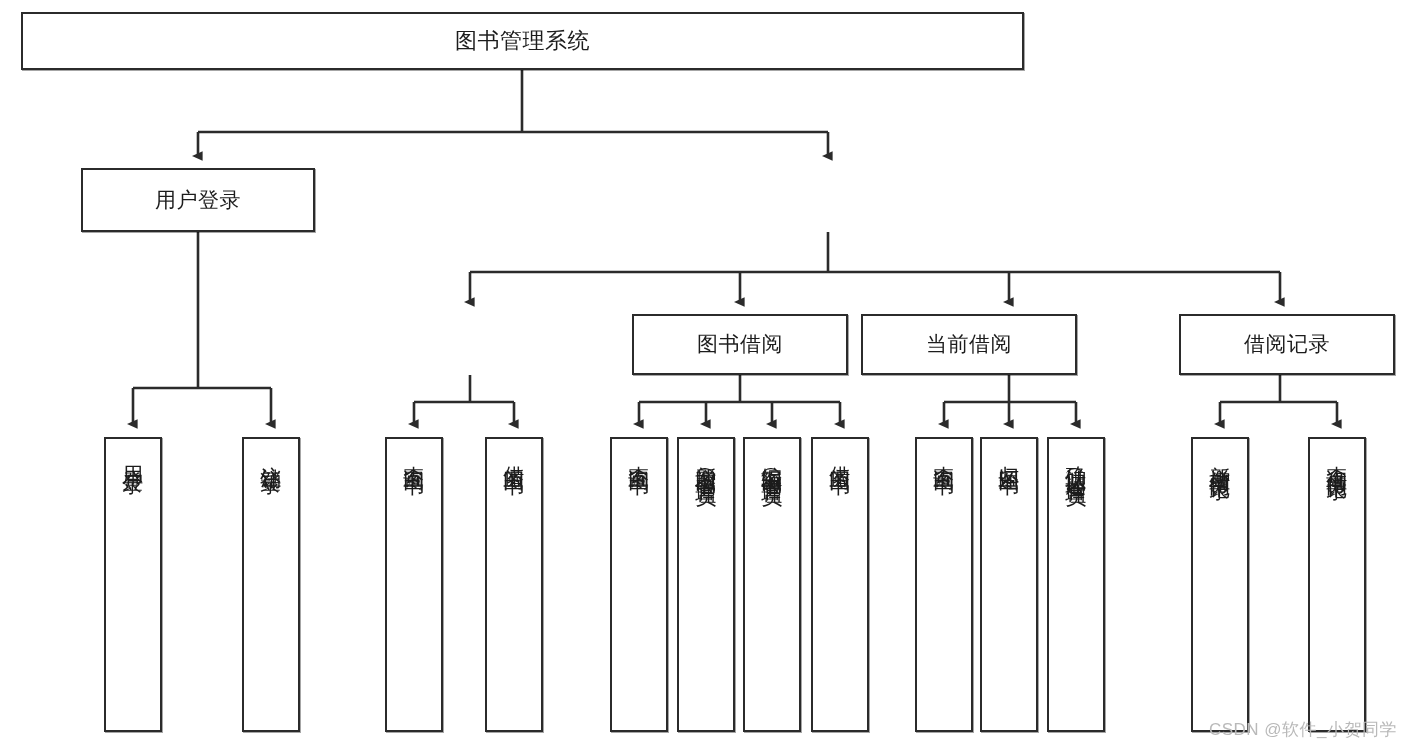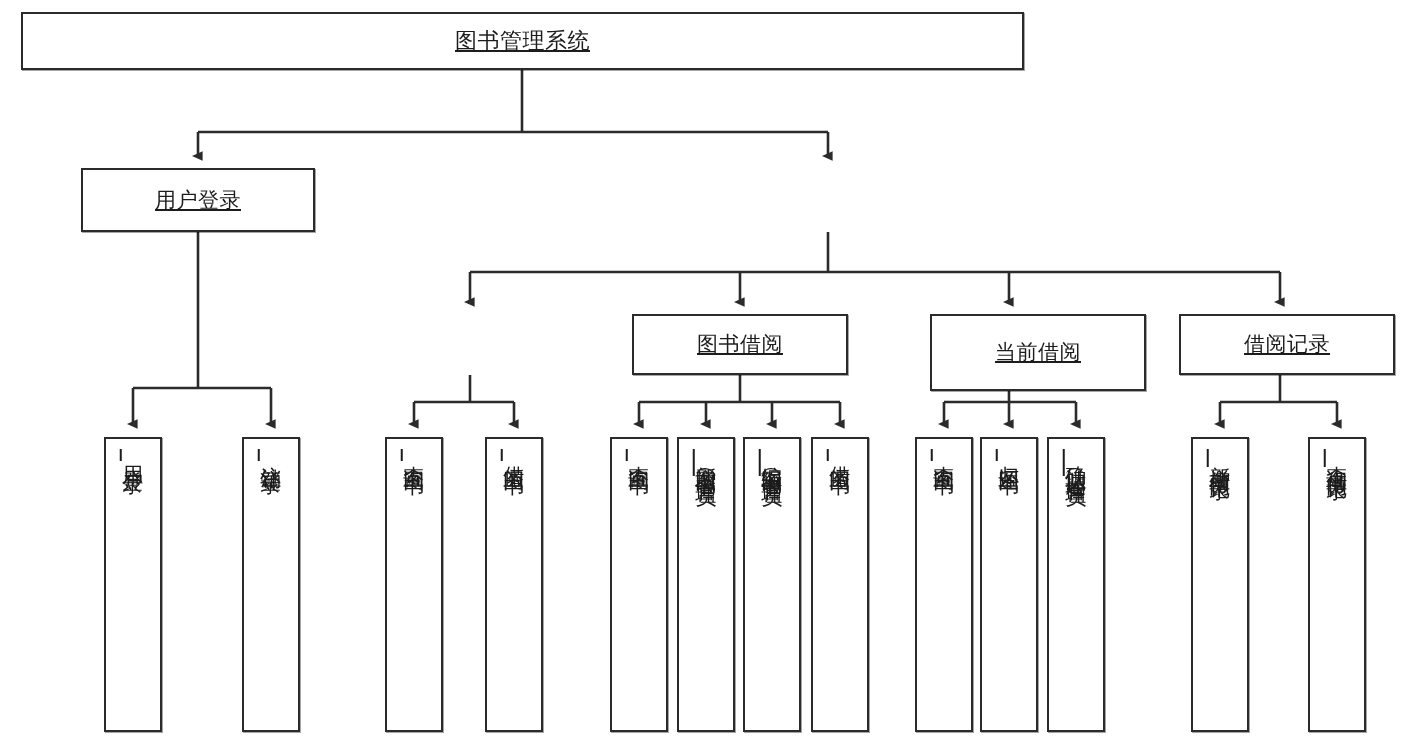--- a/index.html
+++ b/index.html
@@ -35,21 +35,20 @@
     align-items: center;
     justify-content: center;
     color: #1c1c1c;
     box-shadow: 1px 1px 0 rgba(0,0,0,0.35);
   }
   .node-label {
     display: block;
     text-align: right;
     line-height: 1.28;
     letter-spacing: 0.5px;
-    text-decoration: underline;
   }
   
   .node.horiz .node-label {
     font-size: 21px;
     white-space: nowrap;
   }
   .node.root .node-label {
     font-size: 22px;
   }
   
@@ -135,21 +134,21 @@
     <span class="node-label">图书管理系统</span>
   </div>
 
   <div class="node horiz" style="left:81px; top:168px; width:234px; height:64px;">
     <span class="node-label">用户登录</span>
   </div>
 
   <div class="node horiz" style="left:632px; top:314px; width:216px; height:61px;">
     <span class="node-label">图书借阅</span>
   </div>
-  <div class="node horiz" style="left:930px; top:314px; width:216px; height:77px;">
+  <div class="node horiz" style="left:861px; top:314px; width:216px; height:61px;">
     <span class="node-label">当前借阅</span>
   </div>
   <div class="node horiz" style="left:1172px; top:314px; width:216px; height:61px;margin-left:7px;">
     <span class="node-label">借阅记录</span>
   </div>
 
   <div class="node vert" style="left:104px; top:437px; width:58px; height:295px;">
     <span class="node-label">用户登录</span>
   </div>
   <div class="node vert" style="left:242px; top:437px; width:58px; height:295px;">
@@ -186,14 +185,15 @@
     <span class="node-label">确认归还（管理员）</span>
   </div>
 
   <div class="node vert" style="left:1191px; top:437px; width:58px; height:295px;">
     <span class="node-label">新增借阅记录</span>
   </div>
   <div class="node vert" style="left:1308px; top:437px; width:58px; height:295px;">
     <span class="node-label">查询借阅记录</span>
   </div>
 
+  <div id="watermark">CSDN @软件_小贺同学</div>
 
 </div>
 
 </body></html>

